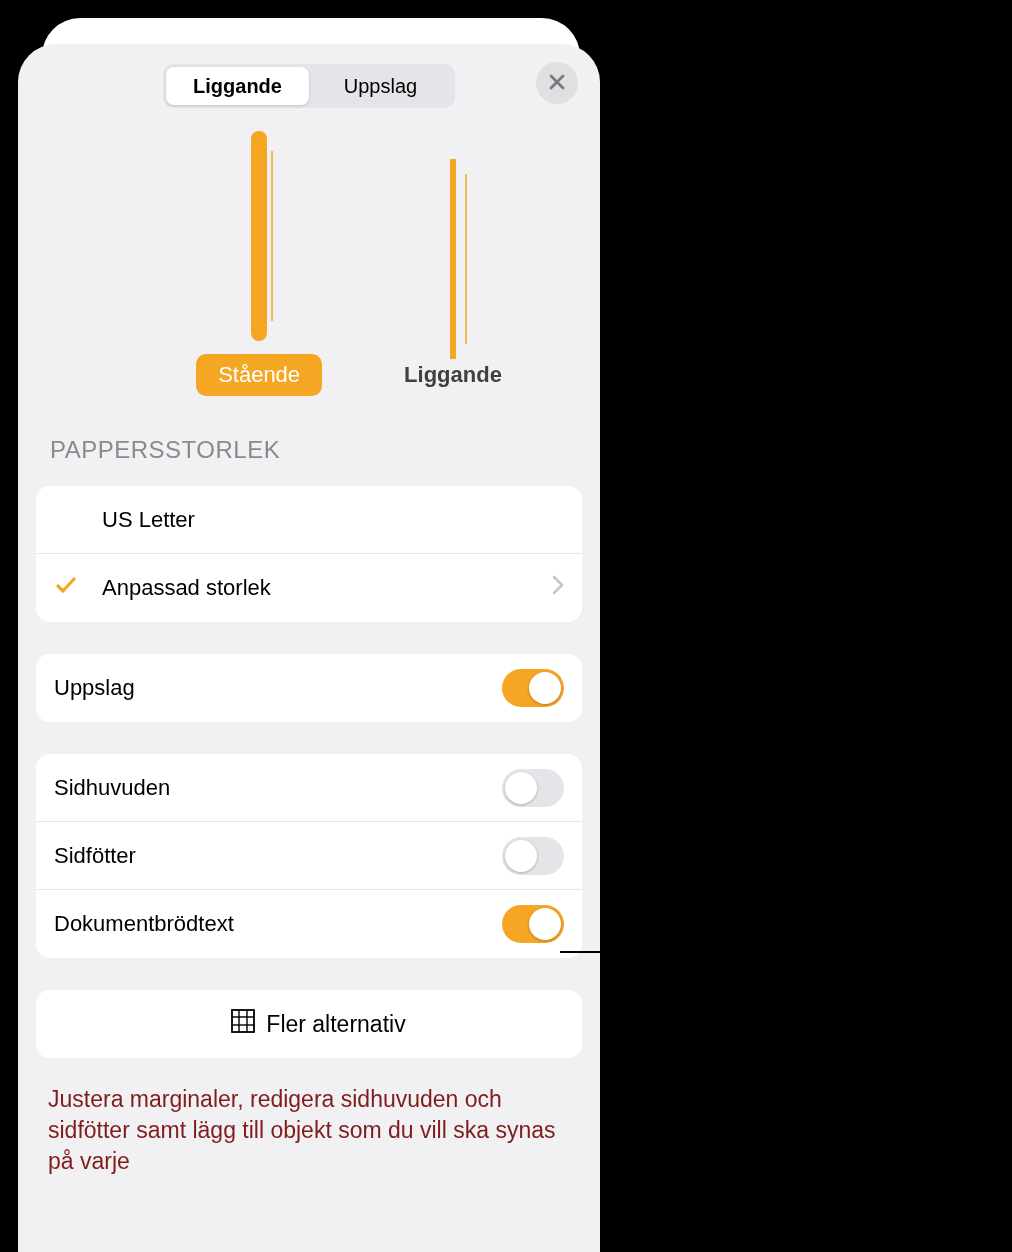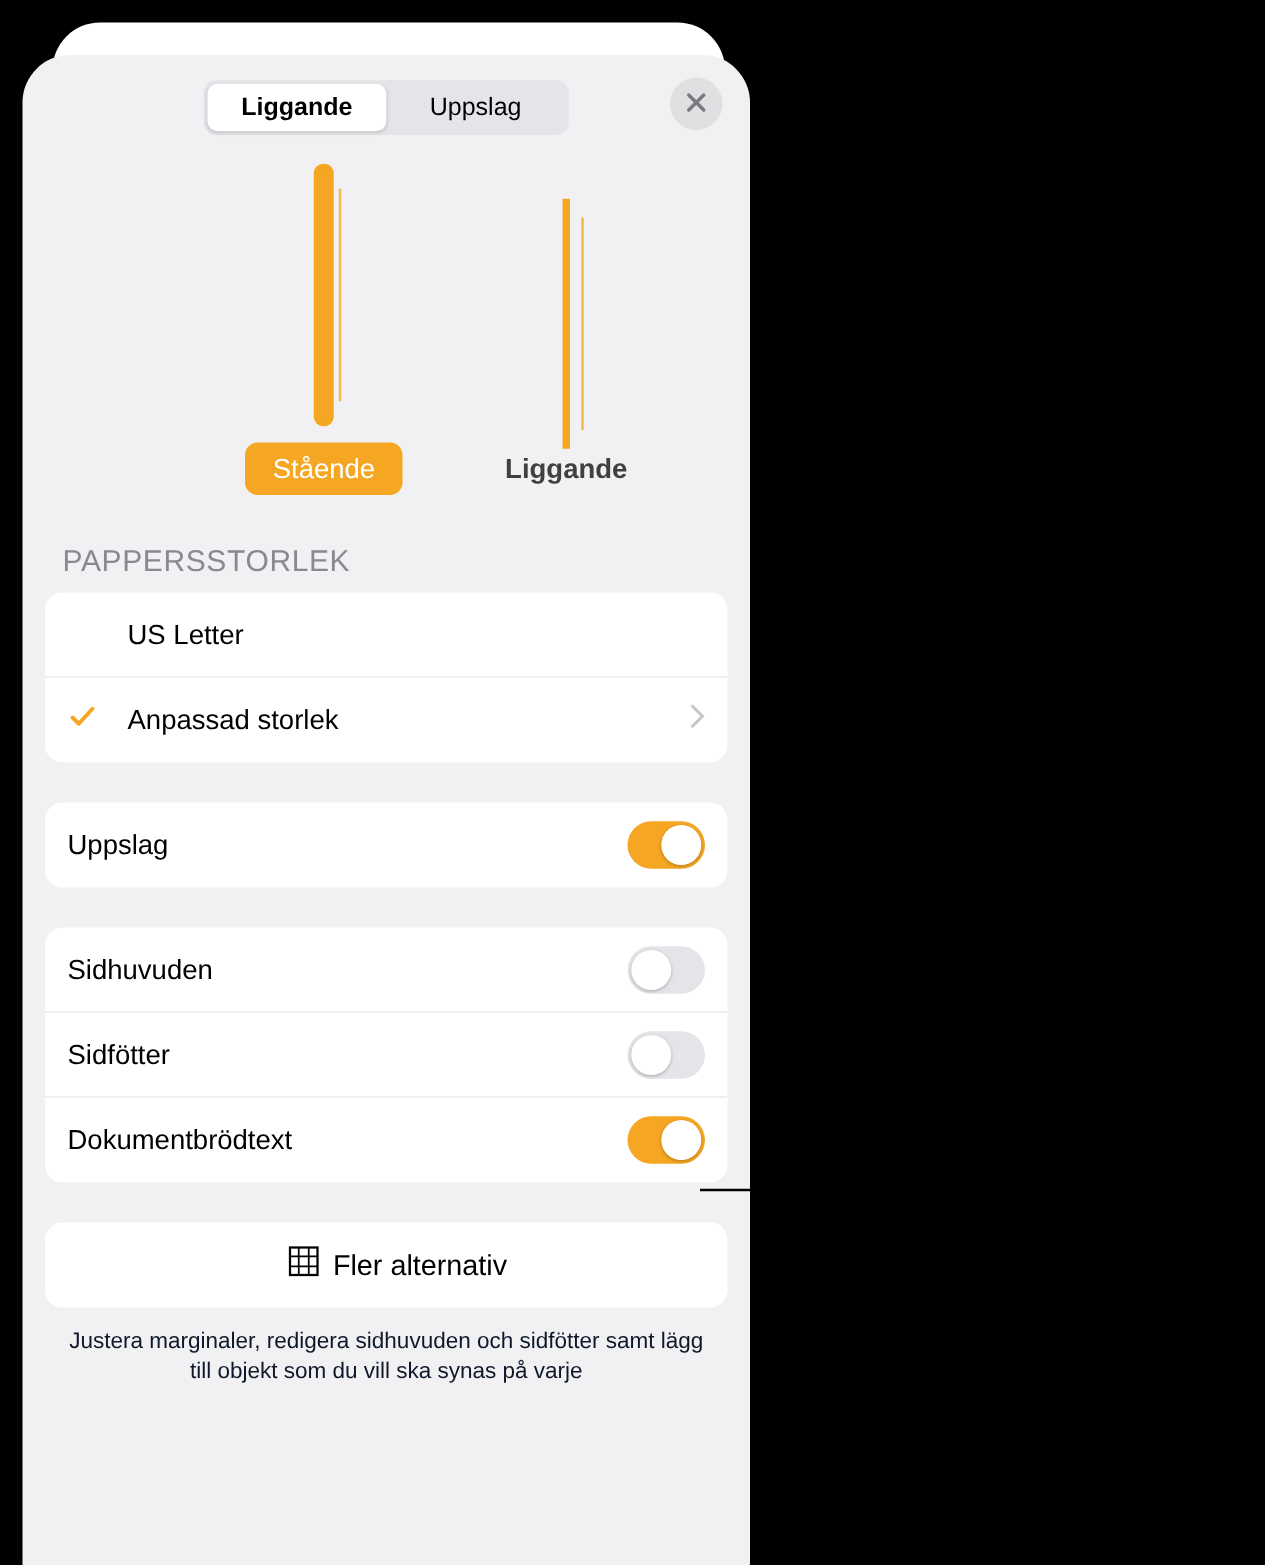--- a/index.html
+++ b/index.html
@@ -147,21 +147,21 @@
 
     .section-hdr {
       color: #8a8a8e;
       font-size: 24px;
       letter-spacing: 0.5px;
       padding: 40px 32px 10px 32px;
       text-transform: uppercase;
     }
     .list-group {
       background: #fff;
-      margin: 0 18px;
+      margin: 12px 18px;
       border-radius: 14px;
       overflow: hidden;
     }
     .list-group + .list-group { margin-top: 32px; }
     .list-row {
       display: flex;
       align-items: center;
       min-height: 68px;
       padding: 0 18px 0 18px;
       border-bottom: 1px solid #e6e6e9;
@@ -201,25 +201,24 @@
     .toggle.on .knob { right: 3px; }
 
     .more-row {
       justify-content: center;
       gap: 10px;
       padding-left: 36px;
     }
     .more-row .icon-slot svg { width: 26px; height: 26px; }
 
     .footer-note {
-      color: #0f172a;
-      font-size: 18px;
+      color: #7f1d1d;
+      font-size: 23px;
       padding: 14px 30px 0 30px;
       line-height: 1.35;
-      text-align: center;
     }
 
     .callout {
       position: absolute;
       top: 916px;
       left: 630px;
       width: 365px;
       font-size: 24px;
       color: #000;
       line-height: 1.35;

